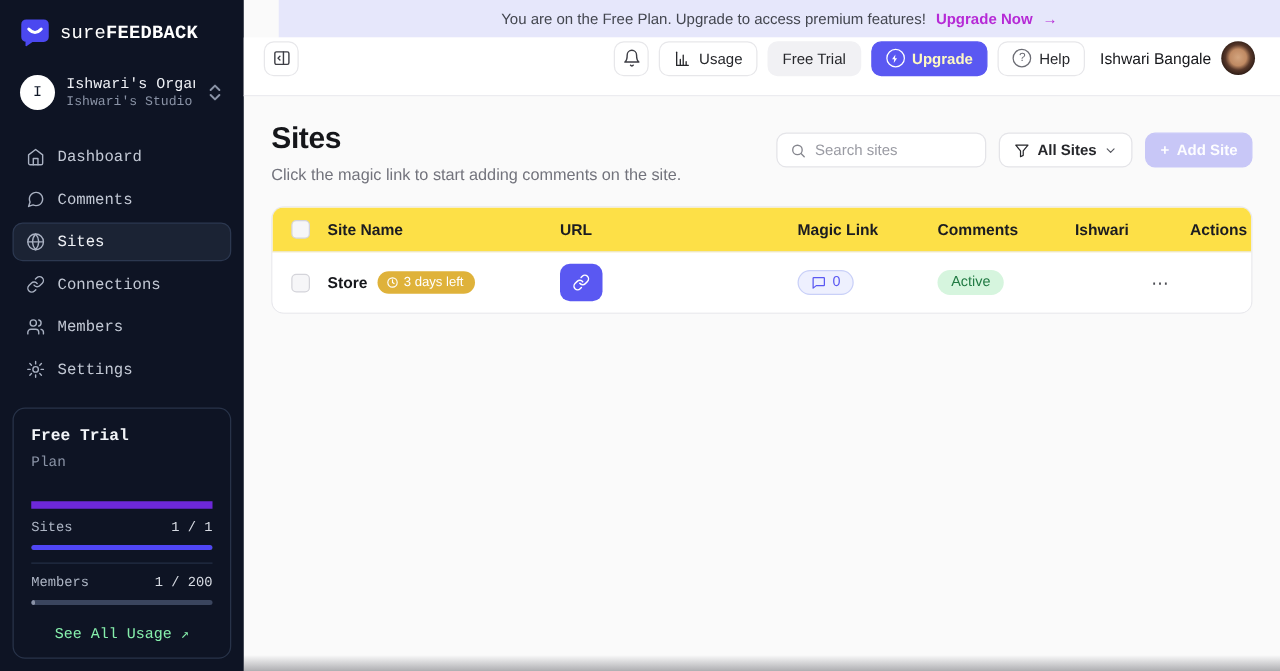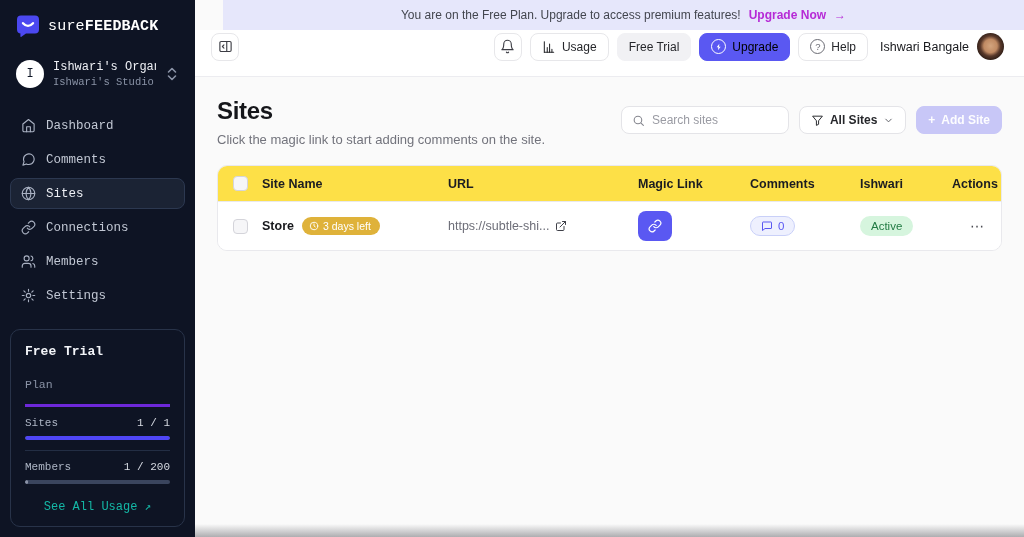--- a/index.html
+++ b/index.html
@@ -31,44 +31,44 @@
   .org-name{font-size:12px;color:#eef0f5;white-space:nowrap;overflow:hidden;}
   .org-sub{font-size:10.5px;color:#8a93a6;margin-top:2px;}
   .org-chevrons{color:#8a93a6;flex-shrink:0;display:flex;}
   .nav{padding:8px 10px 0;}
   .nav-item{display:flex;align-items:center;gap:10px;padding:7px 10px;border:1px solid transparent;border-radius:8px;font-size:12.5px;color:#c2c8d4;margin-bottom:3px;cursor:pointer;}
   .nav-item .nv-ic{display:flex;color:#a9b1c2;}
   .nav-item.active{background:var(--sidebar-item-active);border-color:var(--sidebar-border);color:#eef0f5;}
   .sb-spacer{flex:1;}
   .usage-card{margin:10px;border:1px solid #283349;border-radius:10px;padding:14px 14px 12px;}
   .uc-title{font-size:13px;font-weight:700;color:#f2f4f8;}
-  .uc-plan{font-size:11.5px;color:#8a93a6;margin-top:19px;padding-bottom:13px;border-bottom:3px solid #6d28d9;}
+  .uc-plan{font-size:11.5px;color:#8a93a6;margin-top:8px;padding-bottom:24px;border-bottom:6px solid #6d28d9;}
   .uc-metric{margin-top:10px;}
   .uc-mrow{display:flex;justify-content:space-between;font-size:11px;color:#aeb6c5;}
   .uc-mrow .uc-val{color:#d6dae2;}
   .uc-bar{height:4px;border-radius:2px;background:#3a455e;margin-top:7px;overflow:hidden;}
   .uc-fill{height:100%;border-radius:2px;}
   .uc-fill.blue{background:#4f46f5;}
   .uc-fill.grey{background:#8b93a7;}
   .uc-div{border-bottom:1px solid #232e44;margin-top:10px;}
-  .uc-link{margin-top:16px;text-align:center;font-size:12px;color:#14b8a6;cursor:pointer;}
+  .uc-link{margin-top:16px;text-align:center;font-size:12px;color:#86efac;cursor:pointer;}
   .uc-link .uc-arrow{font-size:11px;}
 
   
   .main{flex:1;display:flex;flex-direction:column;min-width:0;position:relative;}
   .banner{height:30px;flex-shrink:0;background:var(--banner-bg);display:flex;align-items:center;justify-content:center;gap:8px;font-size:12px;color:#43464f;margin-left:28px;}
   .banner-cta{color:var(--banner-cta);font-weight:700;cursor:pointer;}
   .banner-arrow{color:var(--banner-cta);font-size:12px;}
   .topbar{height:47px;flex-shrink:0;background:#fff;border-bottom:1px solid #ececf0;display:flex;align-items:center;padding:0 20px 13px 16px;gap:8px;}
   .icon-btn{width:28px;height:28px;border:1px solid #e7e7ea;border-radius:8px;background:#fff;display:flex;align-items:center;justify-content:center;color:#3c3d44;cursor:pointer;}
   .tb-right{margin-left:auto;display:flex;align-items:center;gap:8px;}
   .btn{height:28px;display:inline-flex;align-items:center;gap:6px;padding:0 11px;border-radius:8px;font-size:12px;cursor:pointer;white-space:nowrap;}
   .btn-outline{border:1px solid #e7e7ea;background:#fff;color:#26272b;}
   .pill-muted{background:#f1f1f4;border:1px solid #f1f1f4;color:#26272b;}
-  .btn-upgrade{background:var(--accent);color:#000000;border:1px solid var(--accent);}
+  .btn-upgrade{background:var(--accent);color:#fef9c3;border:1px solid var(--accent);font-weight:bold;}
   .q-circle{width:15px;height:15px;border:1.3px solid #6b6c74;border-radius:50%;display:inline-flex;align-items:center;justify-content:center;font-size:9.5px;color:#6b6c74;}
   .up-circle{width:15px;height:15px;border:1.3px solid #fff;border-radius:50%;display:inline-flex;align-items:center;justify-content:center;}
   .user-name{font-size:12.5px;color:#17181c;margin-left:4px;}
   .avatar-photo{width:27px;height:27px;border-radius:50%;flex-shrink:0;cursor:pointer;
     background:radial-gradient(circle at 50% 48%, #d3a47e 0%, #c08a63 34%, #58382a 52%, #2e1d16 72%, #241711 100%);}
 
   .content{flex:1;padding:20px 22px;position:relative;}
   .content-head{display:flex;justify-content:space-between;align-items:flex-start;}
   .page-title{font-size:24px;font-weight:800;color:#15161a;letter-spacing:-.3px;}
   .page-sub{font-size:13px;color:#72737c;margin-top:7px;}
@@ -329,30 +329,20 @@
             <span class="trial-pill">
               <span>
                   <svg width="10" height="10" viewBox="0 0 24 24" fill="none" stroke="#fff" stroke-width="2.2" stroke-linecap="round" stroke-linejoin="round">
                     <circle cx="12" cy="12" r="9"></circle>
                     <path d="M12 7v5l3 2"></path>
                   </svg>
                 </span>
               <span>3 days left</span>
             </span>
           </div>
-          <div class="url-cell">
-            <span>https://subtle-shi...</span>
-            <span class="ext">
-                <svg width="12" height="12" viewBox="0 0 24 24" fill="none" stroke="currentColor" stroke-width="2" stroke-linecap="round" stroke-linejoin="round">
-                  <path d="M18 13v6a2 2 0 0 1-2 2H5a2 2 0 0 1-2-2V8a2 2 0 0 1 2-2h6"></path>
-                  <path d="M15 3h6v6"></path>
-                  <path d="M10 14 21 3"></path>
-                </svg>
-              </span>
-          </div>
           <div>
             <button class="magic-btn">
               <span>
                   <svg width="14" height="14" viewBox="0 0 24 24" fill="none" stroke="#fff" stroke-width="2" stroke-linecap="round" stroke-linejoin="round">
                     <path d="M10 13a5 5 0 0 0 7.54.54l3-3a5 5 0 0 0-7.07-7.07l-1.72 1.71"></path>
                     <path d="M14 11a5 5 0 0 0-7.54-.54l-3 3a5 5 0 0 0 7.07 7.07l1.71-1.71"></path>
                   </svg>
                 </span>
             </button>
           </div>

